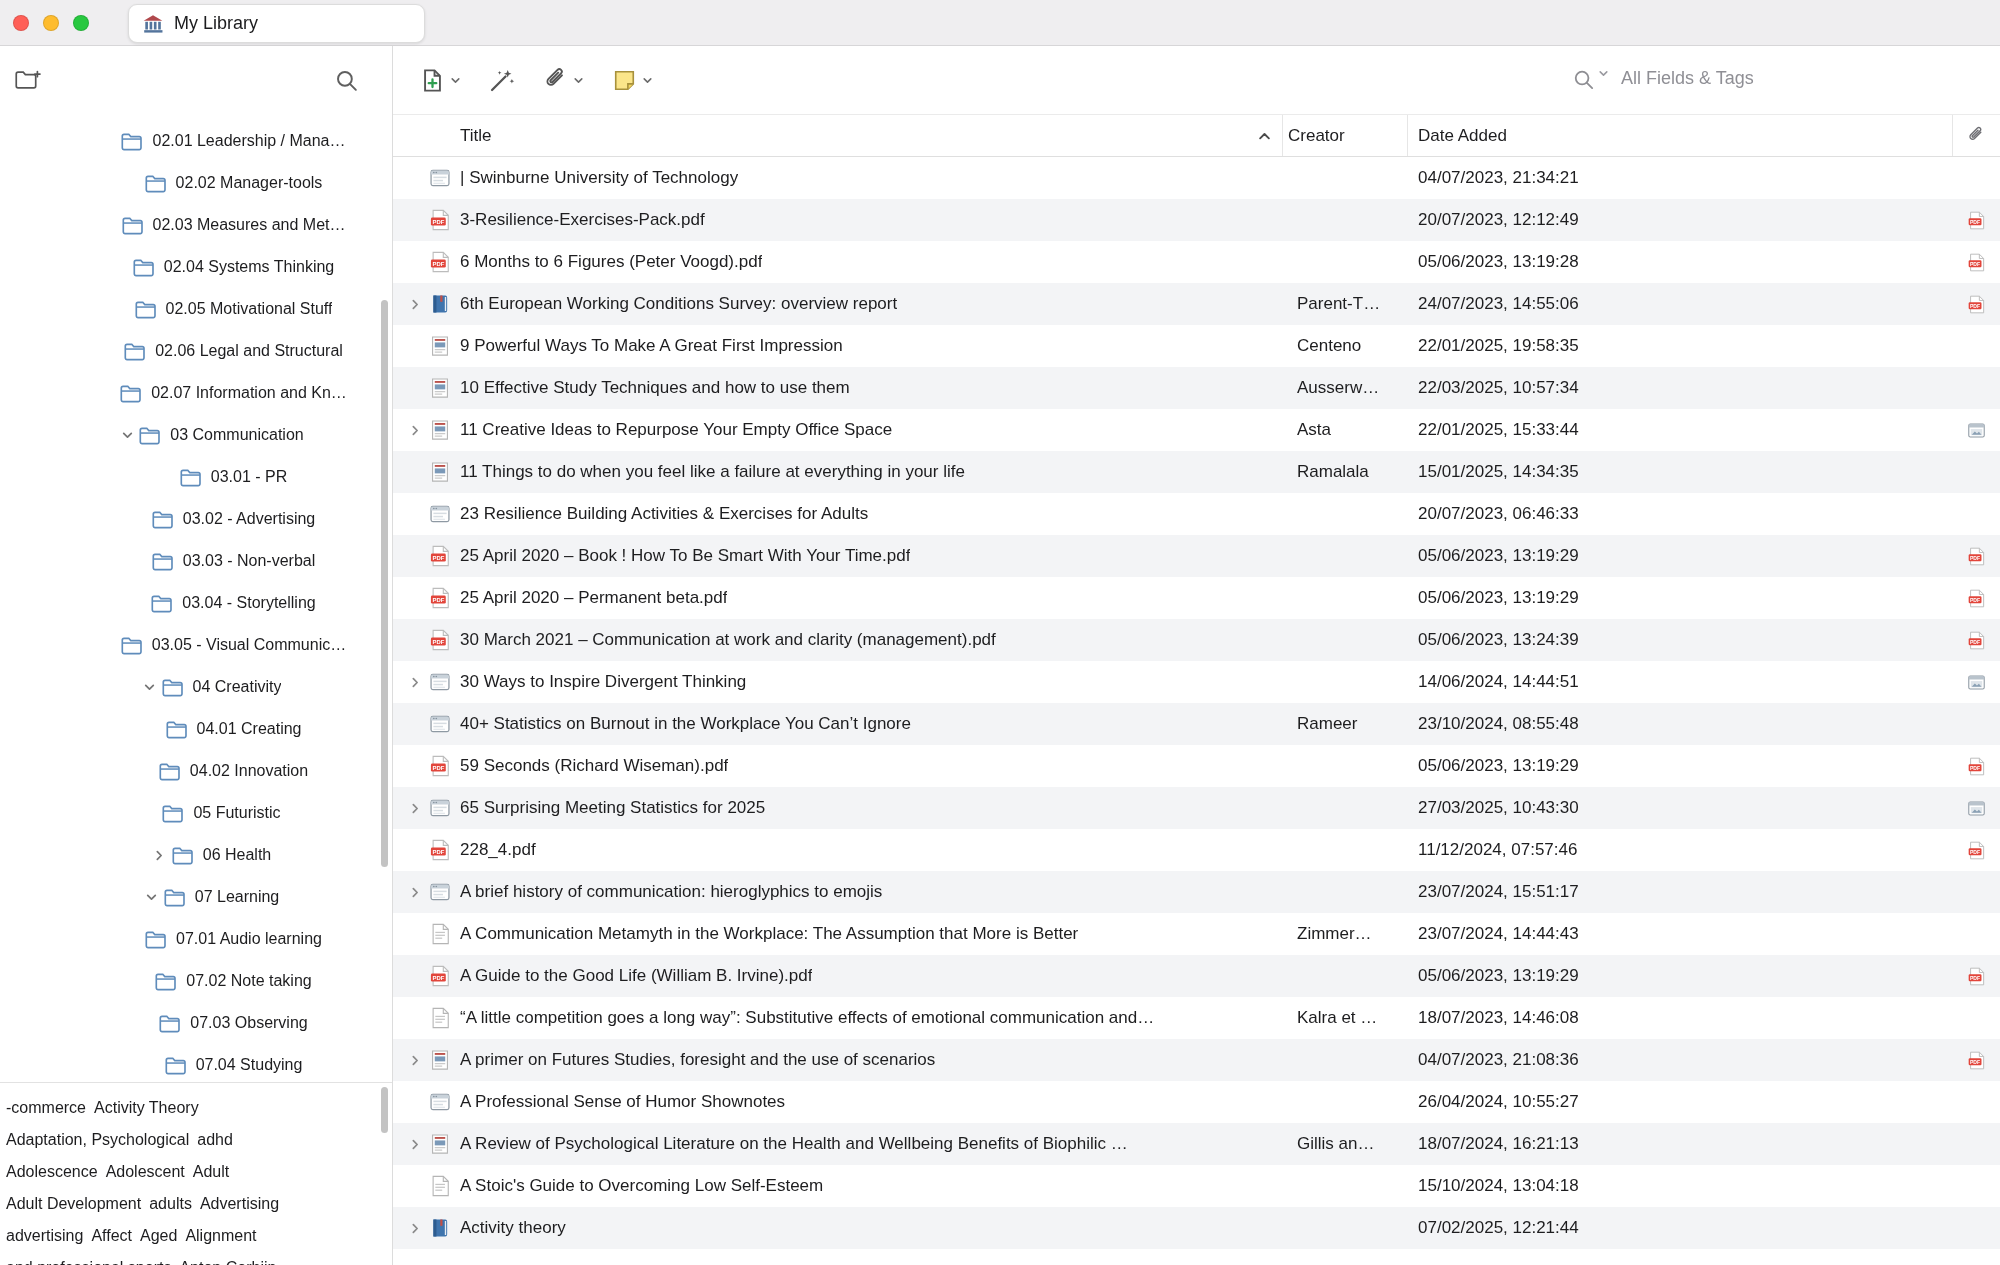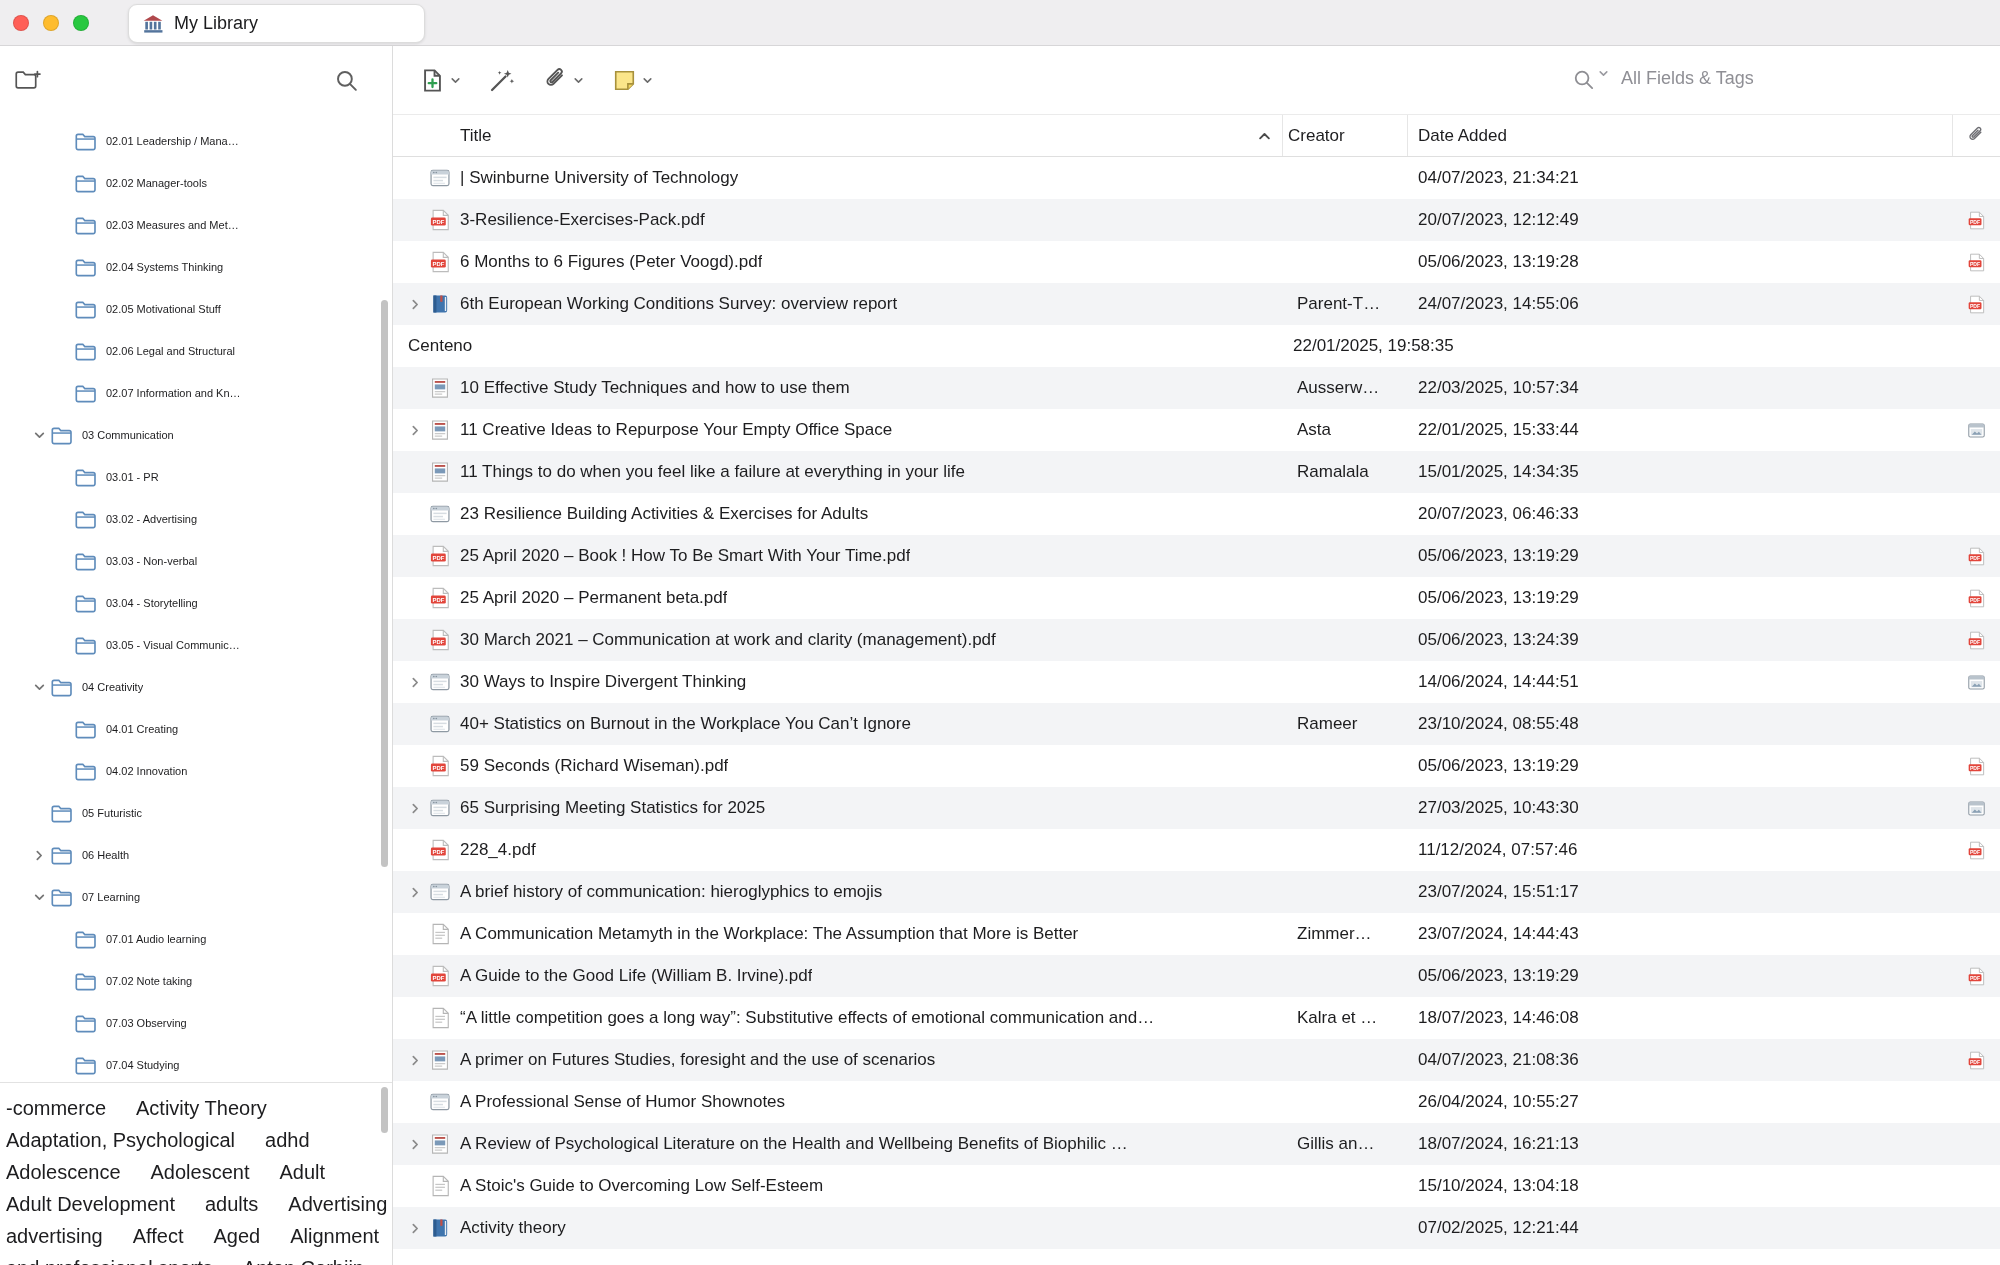--- a/index.html
+++ b/index.html
@@ -22,29 +22,29 @@
   
   .bodyarea{display:flex;height:1219px;}
   .sidebar{width:393px;flex:none;border-right:1px solid #dcdcdc;position:relative;display:flex;flex-direction:column;background:#fff;}
   .main{flex:1;min-width:0;display:flex;flex-direction:column;}
 
   
   .side-toolbar{height:69px;flex:none;display:flex;align-items:center;justify-content:space-between;padding:0 30px 0 12px;}
   .icon-btn{display:flex;align-items:center;gap:4px;background:none;border:none;cursor:pointer;padding:2px;}
   .i27{width:27px;height:27px;} .i26{width:26px;height:26px;}
   .tree{height:967px;flex:none;overflow:hidden;padding-top:5px;}
-  .tree-row{height:42px;display:flex;align-items:center;font-size:11px;cursor:default;}
+  .tree-row{height:42px;display:flex;align-items:center;font-size:16px;cursor:default;justify-content:center;}
   .tree-row.depth1{padding-left:28px;}
   .tree-row.depth2{padding-left:74px;}
   .twisty{width:22px;height:22px;flex:none;display:flex;align-items:center;justify-content:center;}
   .twisty svg{width:13px;height:13px;}
   .folder{width:23px;height:23px;flex:none;margin-right:9px;}
   .tree-label{white-space:nowrap;overflow:hidden;min-width:0;}
   .tag-area{flex:1;border-top:1px solid #e2e2e2;padding:9px 0 0 6px;overflow:hidden;position:relative;}
-  .tag-line{display:flex;gap:30px;height:32px;align-items:center;font-size:20px;padding-left:0;}
+  .tag-line{display:flex;gap:8px;height:32px;align-items:center;font-size:16px;padding-left:0;}
   .tag{white-space:nowrap;cursor:pointer;}
   .scrollthumb{position:absolute;width:7px;border-radius:4px;background:#c3c3c3;right:4px;}
   .sb-tree{top:254px;height:567px;}
   .sb-tags{top:4px;height:46px;right:4px;}
 
   
   .main-toolbar{height:69px;flex:none;display:flex;align-items:center;border-bottom:1px solid #ebebeb;padding-left:26px;}
   .tb-btn{display:flex;align-items:center;gap:4px;margin-right:27px;background:none;border:none;cursor:pointer;}
   .mini-chev{width:11px;height:11px;flex:none;}
   .search{margin-left:auto;margin-right:18px;display:flex;width:410px;cursor:text;}
@@ -580,20 +580,33 @@
                 <svg viewBox="0 0 16 16">
                   <path d="M3 1h7.4L14 4.6V15H3z" fill="#fff" stroke="#bcbcbc" stroke-width=".8"></path>
                   <path d="M10.4 1v3.6H14" fill="none" stroke="#bcbcbc" stroke-width=".8"></path>
                   <rect x="1.4" y="6.2" width="10.8" height="5.8" rx="1" fill="#e2453b"></rect>
                   <text x="6.8" y="10.7" font-size="4.3" font-family="Liberation Sans, sans-serif" font-weight="bold" fill="#fff" text-anchor="middle">PDF</text>
                 </svg>
               </span>
             </div>
           </div>
           <div class="trow">
+            <div class="c-title">
+              <span class="expander"></span>
+              <span class="iicon">
+                <svg viewBox="0 0 16 16">
+                  <path d="M2.6 1.4h10.8v13.2H2.6z" fill="#fff" stroke="#b5b5b5" stroke-width=".8"></path>
+                  <rect x="4.2" y="3" width="7.6" height="1.2" fill="#b23c35"></rect>
+                  <rect x="4.2" y="5.4" width="7.6" height="3.6" fill="#7b99b8"></rect>
+                  <rect x="4.2" y="10.2" width="7.6" height=".9" fill="#c9c9c9"></rect>
+                  <rect x="4.2" y="12" width="5.4" height=".9" fill="#c9c9c9"></rect>
+                </svg>
+              </span>
+              <span class="ttext">9 Powerful Ways To Make A Great First Impression</span>
+            </div>
             <div class="c-creator">Centeno</div>
             <div class="c-date">22/01/2025, 19:58:35</div>
             <div class="c-attach"></div>
           </div>
           <div class="trow stripe">
             <div class="c-title">
               <span class="expander"></span>
               <span class="iicon">
                 <svg viewBox="0 0 16 16">
                   <path d="M2.6 1.4h10.8v13.2H2.6z" fill="#fff" stroke="#b5b5b5" stroke-width=".8"></path>

